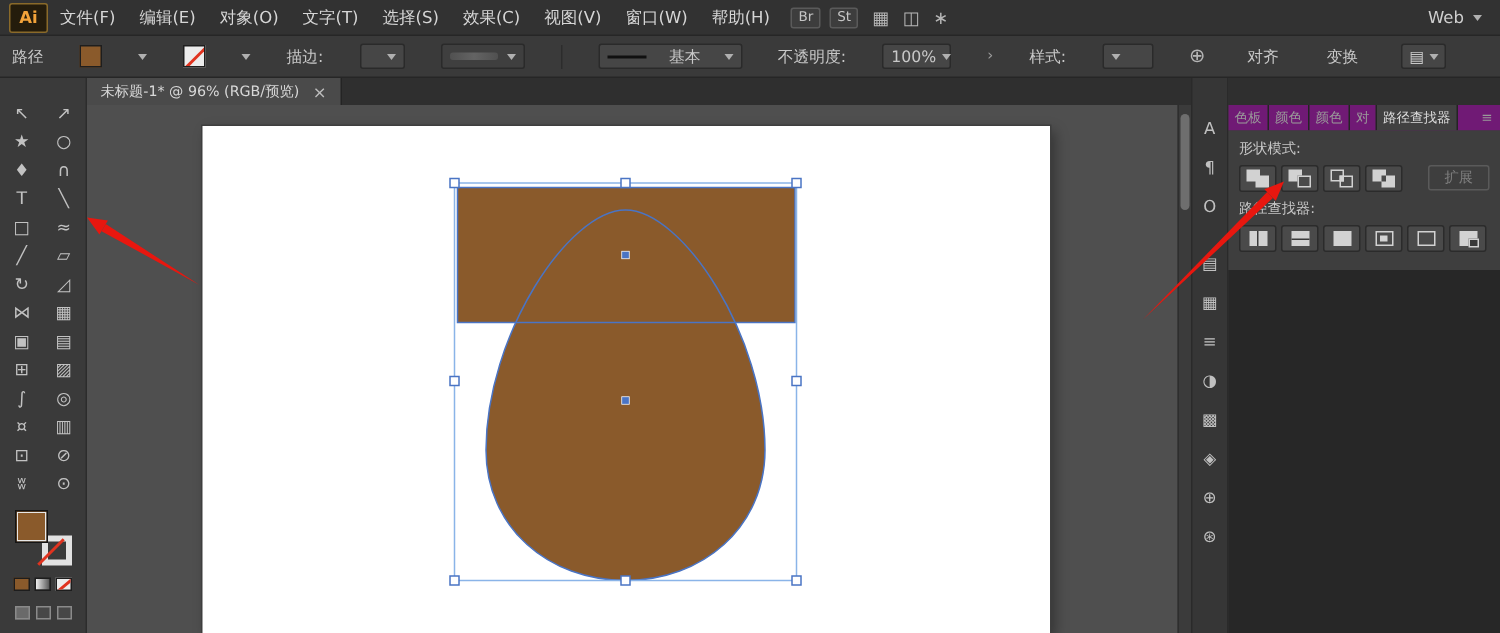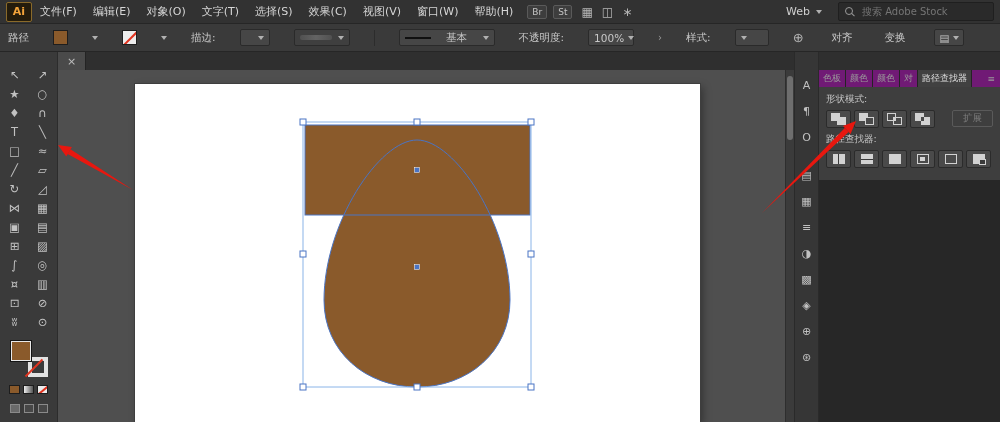--- a/index.html
+++ b/index.html
@@ -162,24 +162,20 @@
     <span class="mb-badge">Br</span>
     <span class="mb-badge">St</span>
     <span class="mb-icon">▦</span>
     <span class="mb-icon">◫</span>
     <span class="mb-icon">∗</span>
     <div class="mb-right">
       <span class="workspace">
         <span>Web</span>
         <span class="caret"></span>
       </span>
-      <span class="search-box">
-        <span class="mag"></span>
-        <input placeholder="搜索 Adobe Stock" style="">
-      </span>
     </div>
   </div>
 
   <div class="controlbar">
     <span>路径</span>
     <span class="swatch fill-swatch"></span>
     <span class="caret"></span>
     <span class="swatch stroke-swatch"></span>
     <span class="caret"></span>
     <span>描边:</span>
@@ -261,20 +257,21 @@
       <div class="drawmode-row">
         <span class="dm active"></span>
         <span class="dm"></span>
         <span class="dm"></span>
       </div>
     </div>
 
     <div class="doc-area">
       <div class="docbar">
         <span class="doc-tab">
+          <span>未标题-1* @ 96% (RGB/预览)</span>
           <span class="doc-close">×</span>
         </span>
       </div>
       <div class="canvas">
         <div class="artboard">
           <svg class="art-svg" width="565" height="338" viewBox="0 0 565 338">
             <path class="shape" d="M282,56 C320,56 375,140 375,216 C375,268 333,303 282,303 C231,303 189,268 189,216 C189,140 244,56 282,56 Z"></path>
             <rect class="shape" x="170" y="41" width="225" height="90"></rect>
             <path class="path-outline" d="M282,56 C320,56 375,140 375,216 C375,268 333,303 282,303 C231,303 189,268 189,216 C189,140 244,56 282,56 Z"></path>
             <rect class="path-outline" x="170" y="41" width="225" height="90"></rect>

